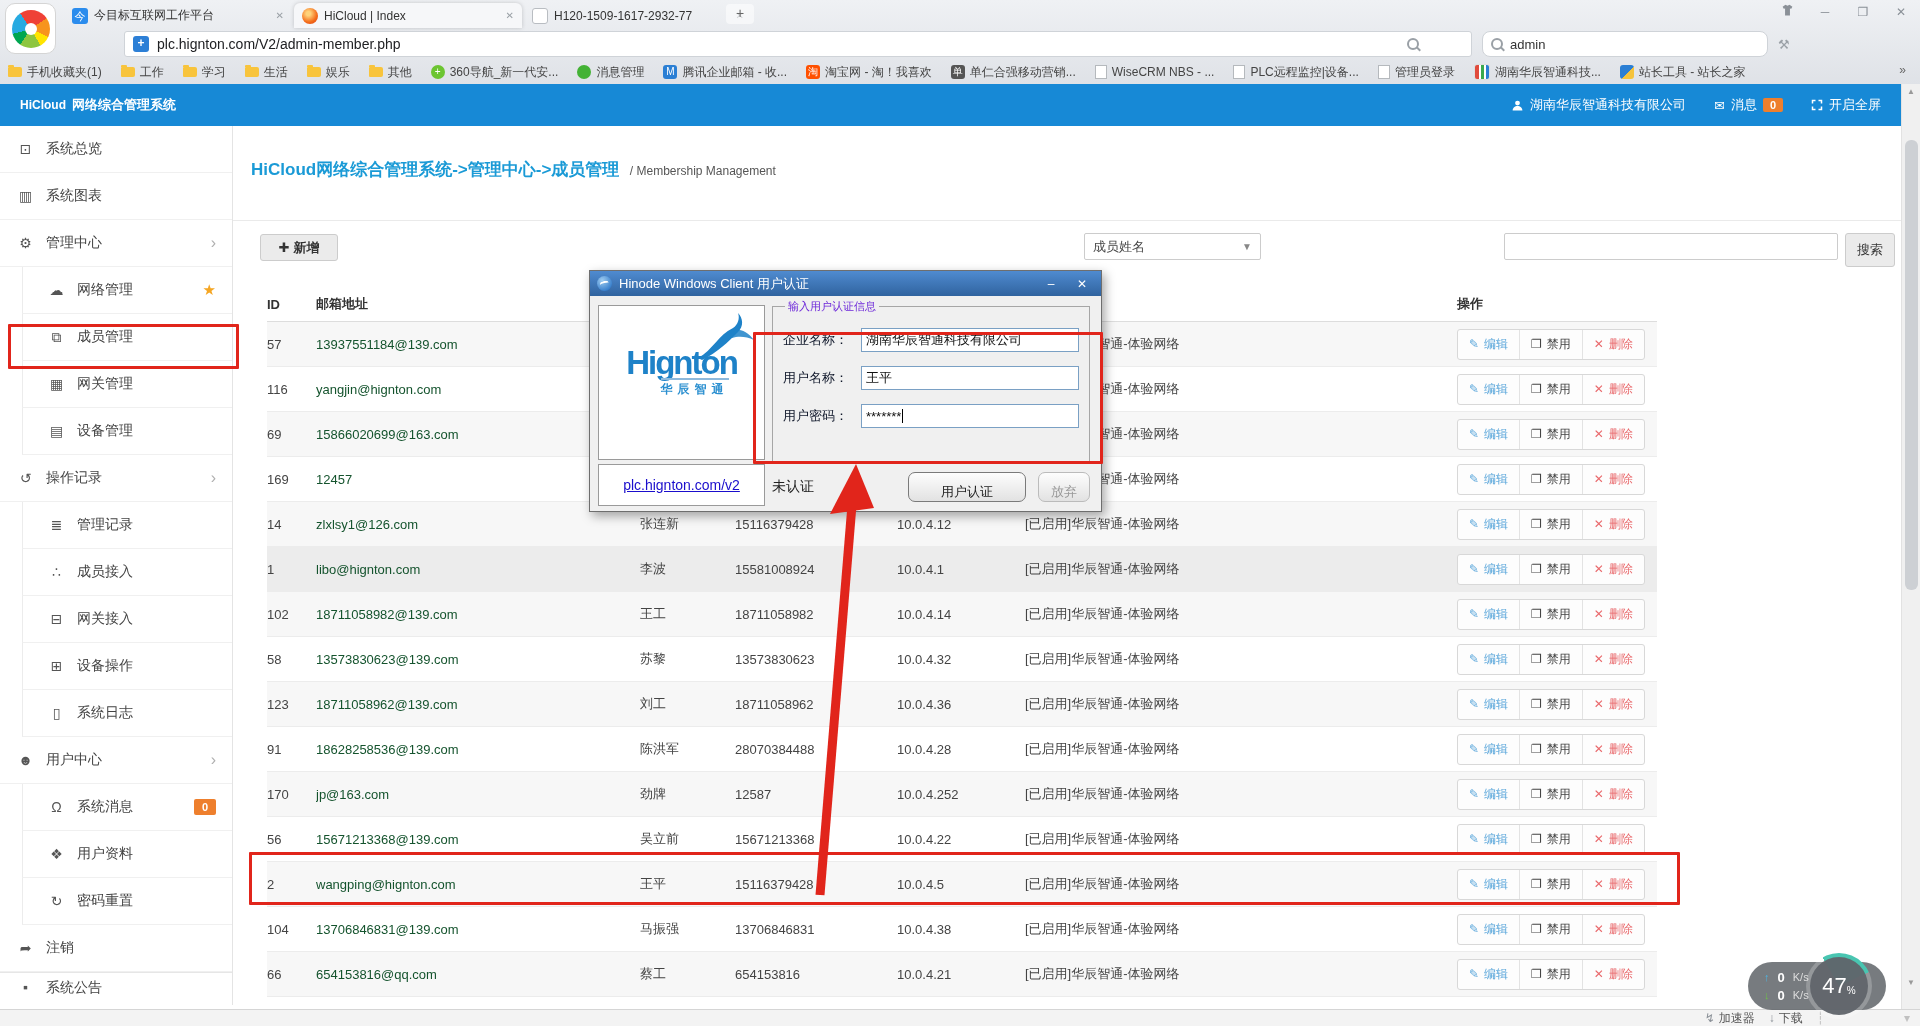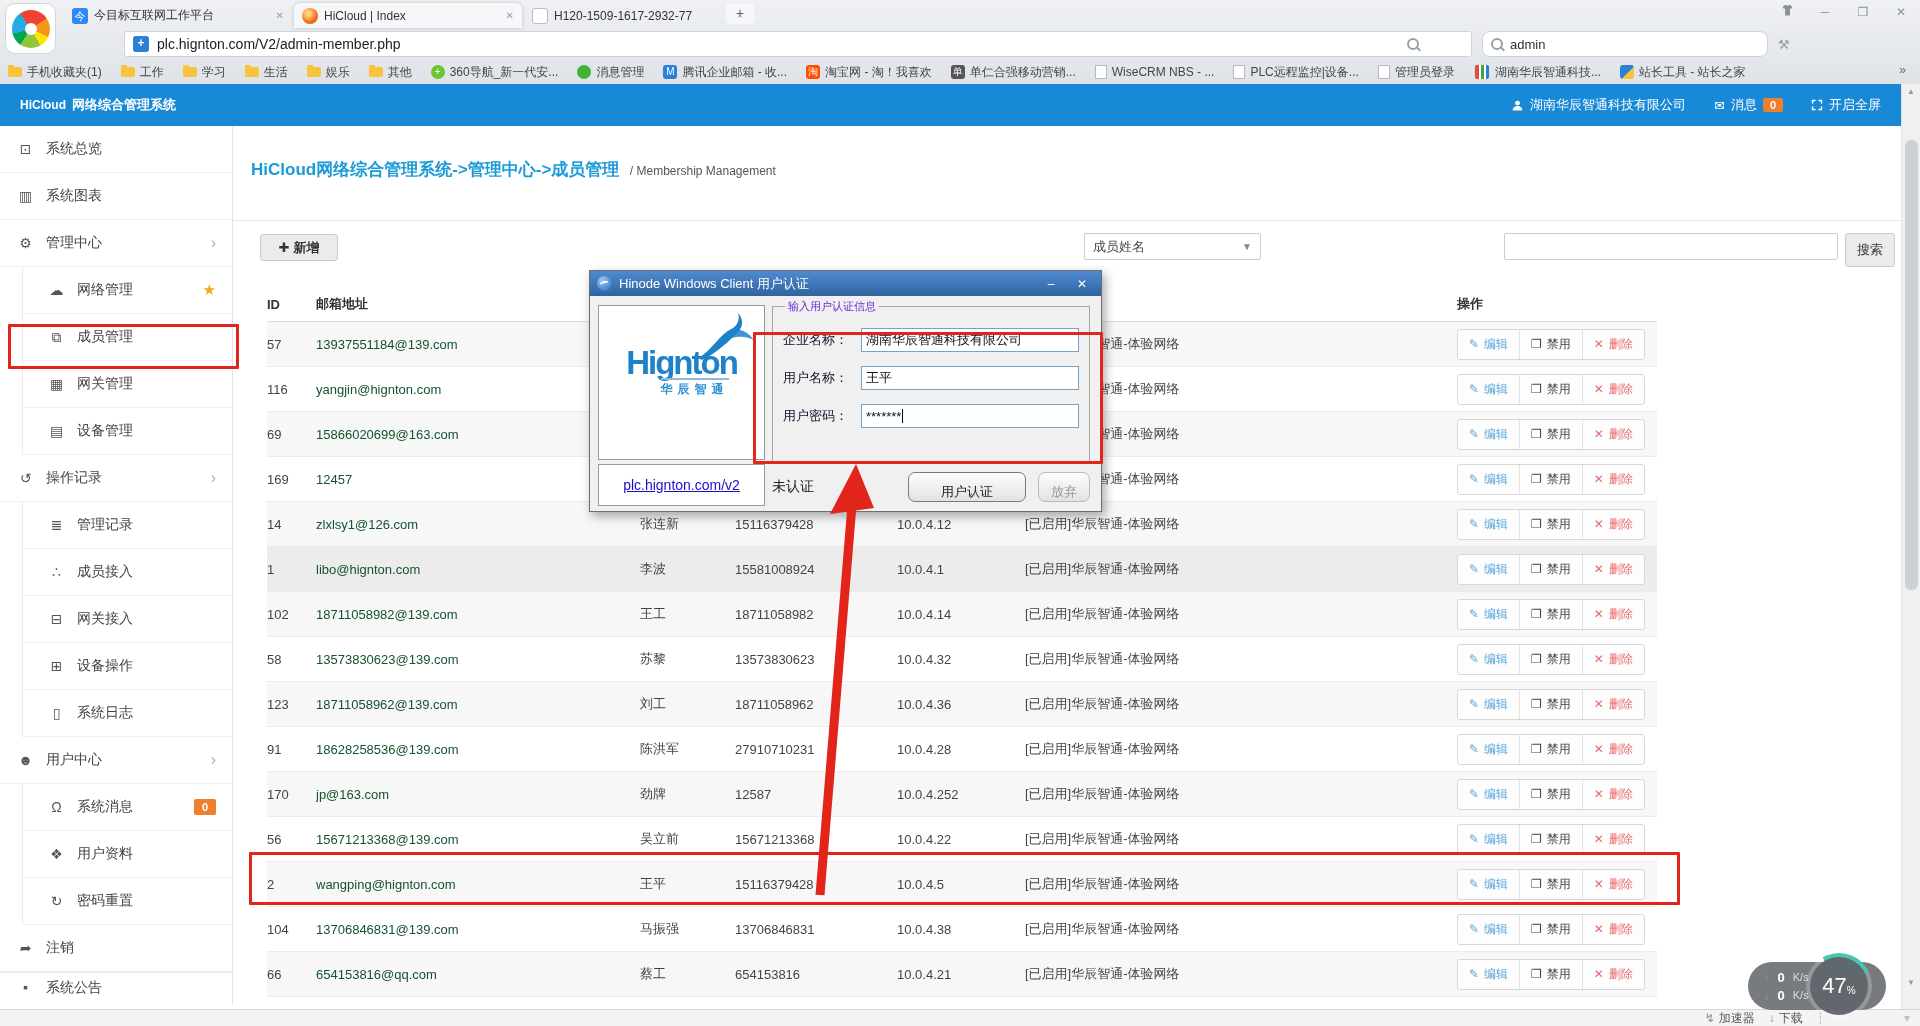--- a/index.html
+++ b/index.html
@@ -651,21 +651,21 @@
                   <span>✕</span>
                   <span>删除</span>
                 </span>
             </span>
           </td>
         </tr>
           <tr class="trow">
           <td>91</td>
           <td><a class="em">18628258536@139.com</a></td>
           <td>陈洪军</td>
-          <td>27910710231</td>
+          <td>28070384488</td>
           <td>10.0.4.28</td>
           <td>[已启用]华辰智通-体验网络</td>
           <td>
             <span class="acts">
               <span class="act edit">
                   <span>✎</span>
                   <span>编辑</span>
                 </span>
               <span class="act ban">
                   <span>❐</span>

